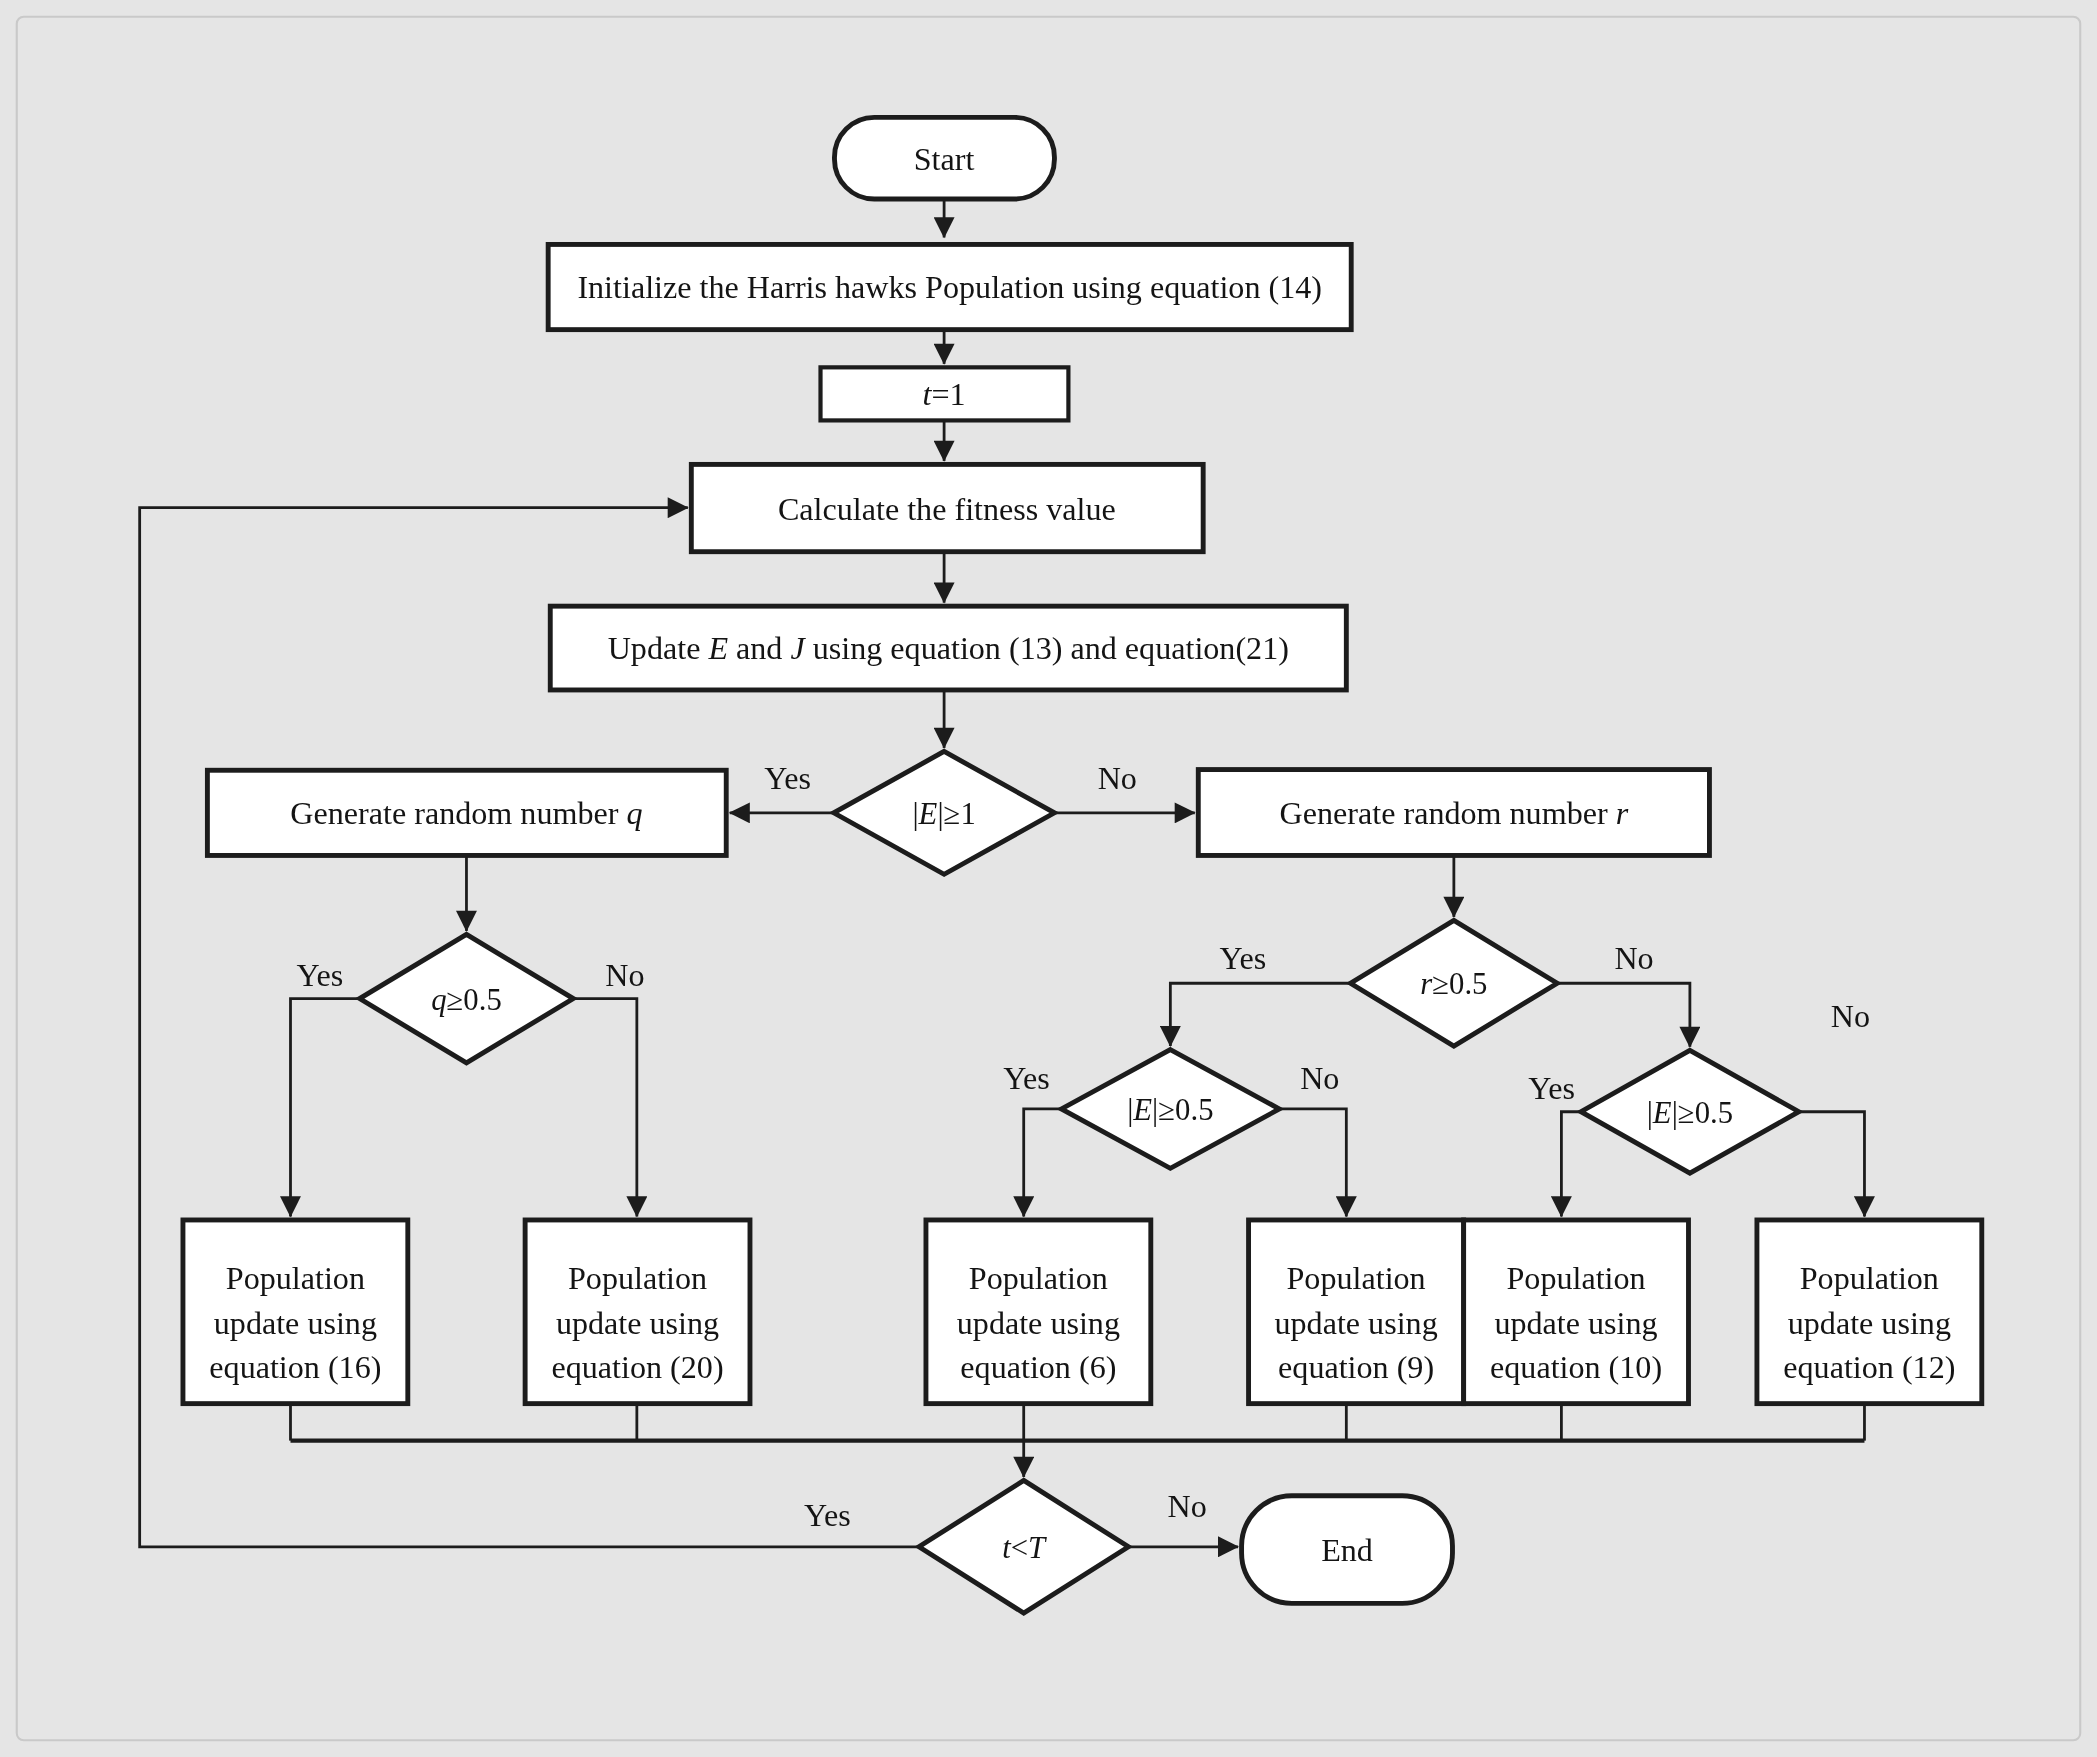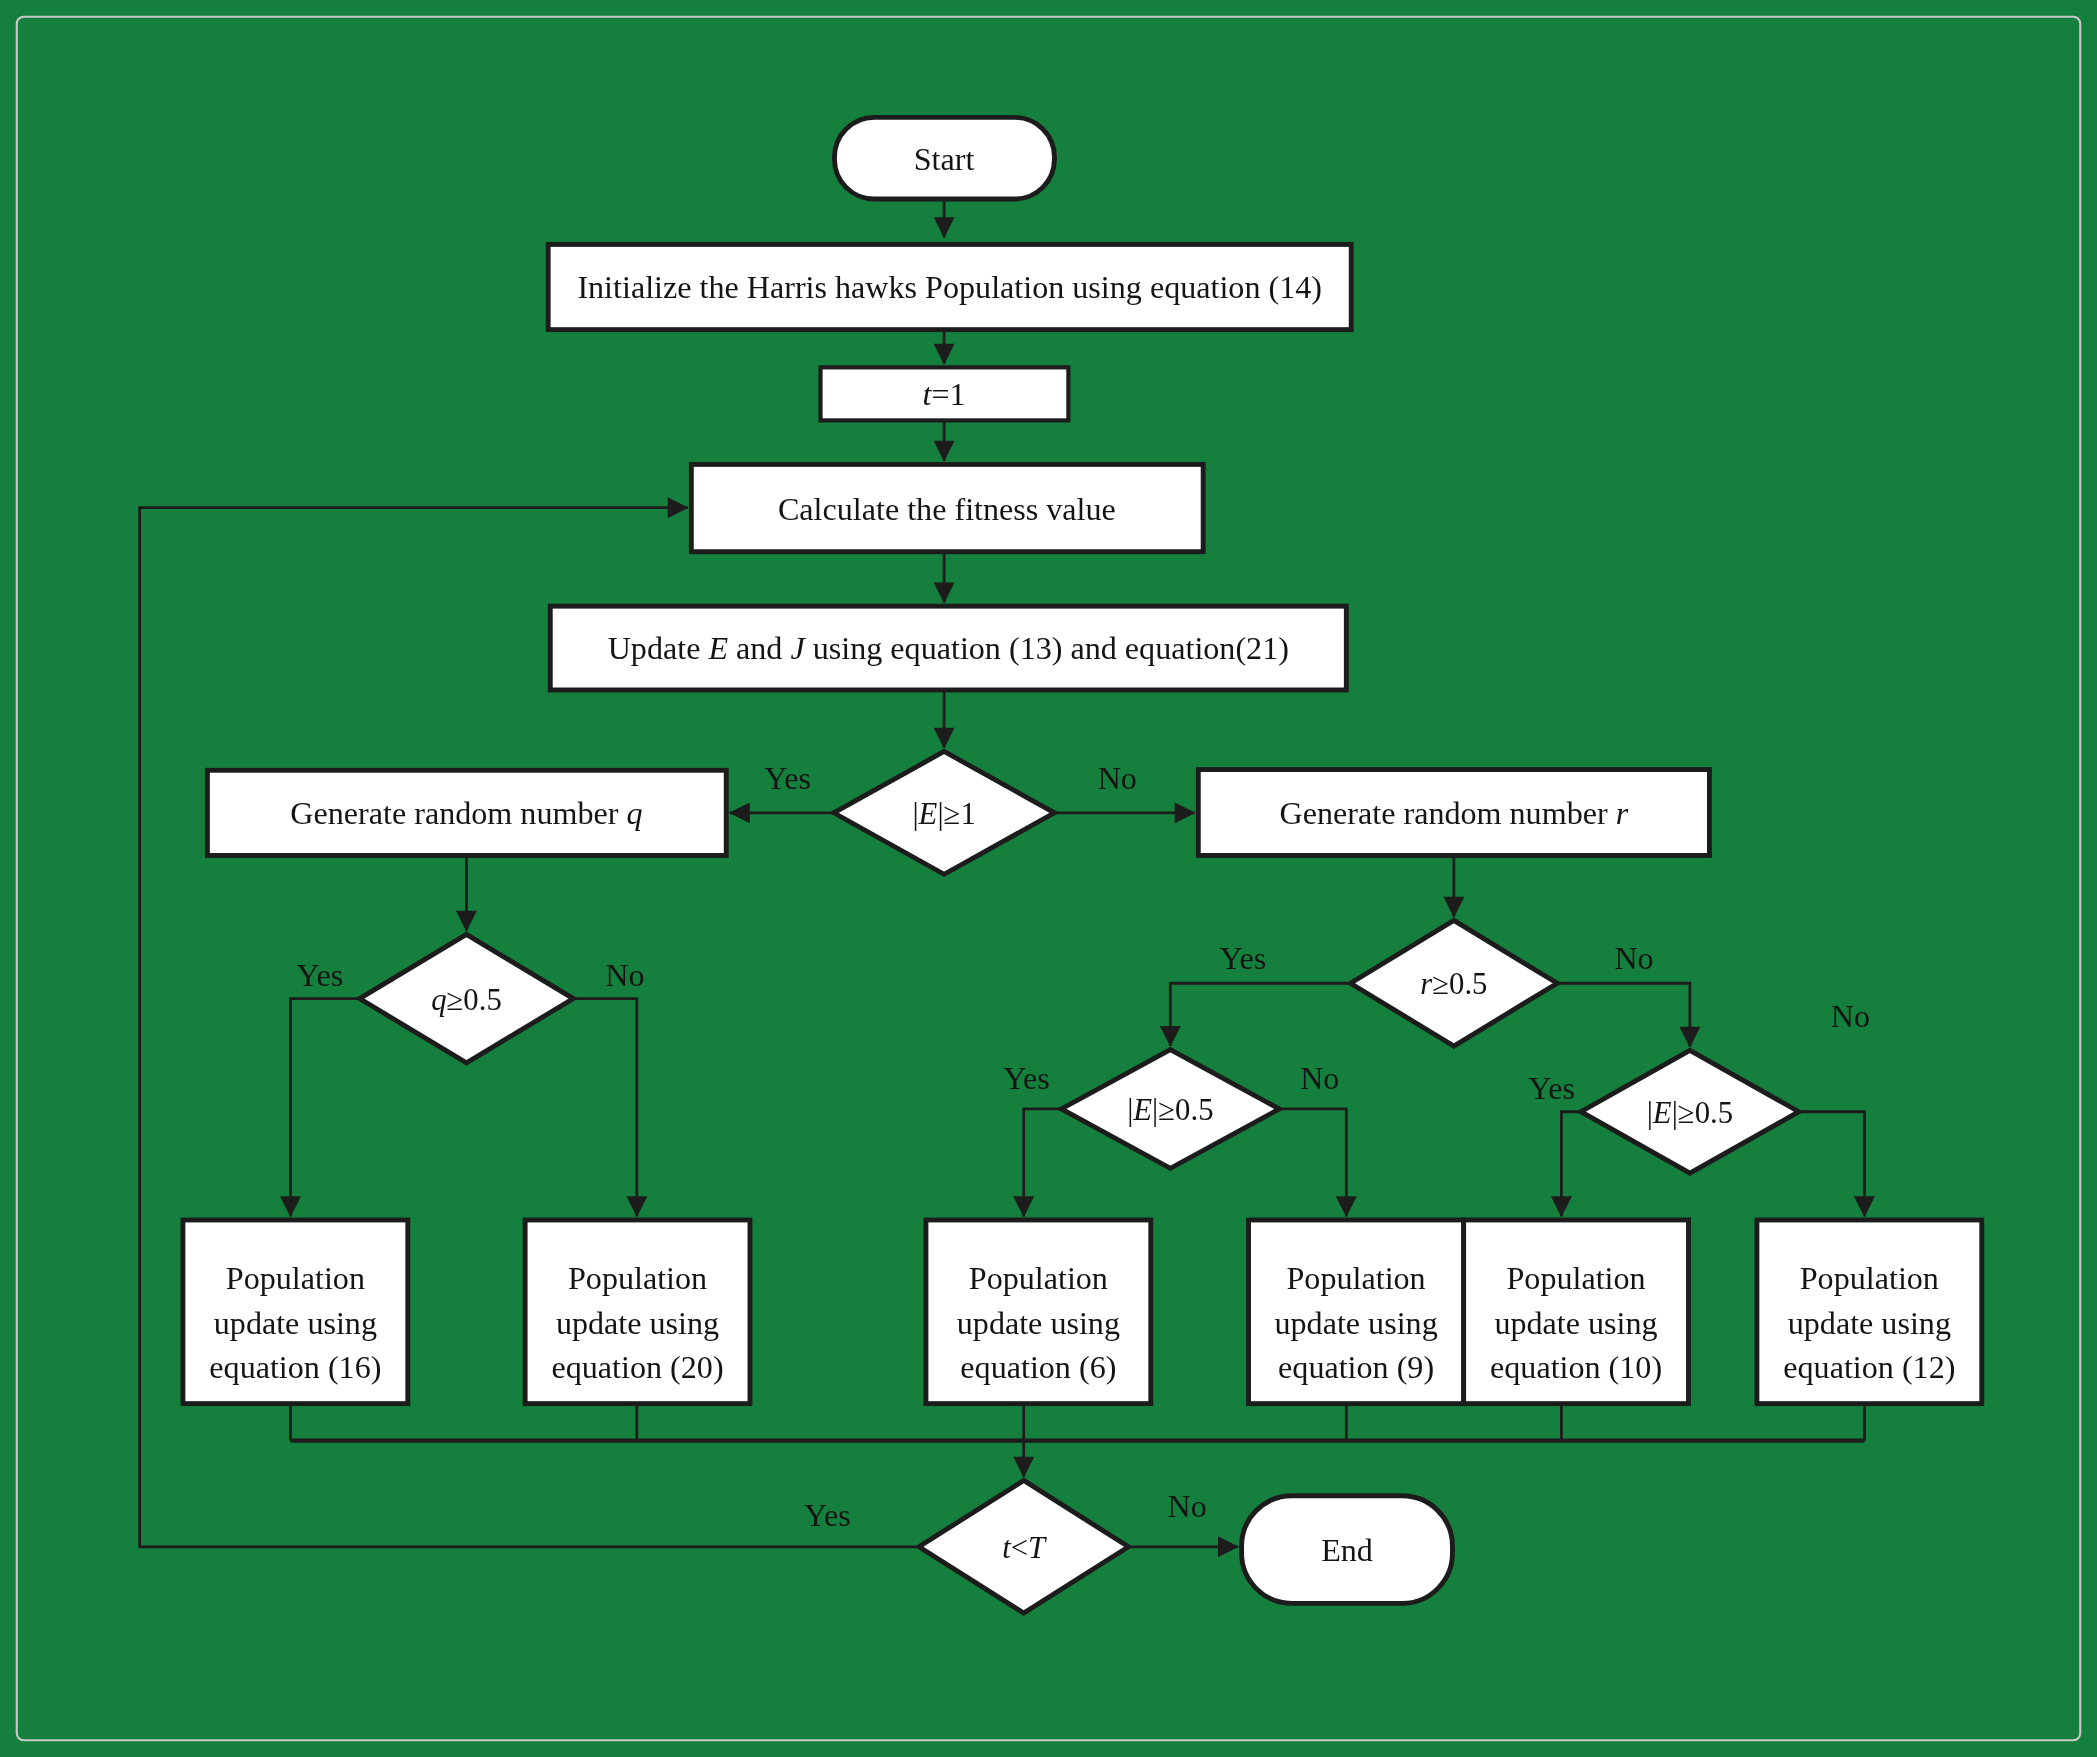--- a/index.html
+++ b/index.html
@@ -1,16 +1,16 @@
 <!DOCTYPE html>
 <html style="font-size:11.2px"><head>
 <meta charset="utf-8">
 <style>
   html,body{margin:0;padding:0;background:#ffffff;}
-  .canvas{position:relative;width:2097px;height:1757px;background:#15803d;overflow:hidden;}
+  .canvas{position:relative;width:2097px;height:1757px;background:#e5e5e5;overflow:hidden;}
   svg{display:block;width:100%;height:100%;}
   .shape{fill:#ffffff;stroke:#1c1c1c;stroke-width:6px;}
   .thick{stroke-width:7px;}
   .conn{fill:none;stroke:#1c1c1c;stroke-width:4px;}
   .arrowhead{fill:#1c1c1c;stroke:none;}
   text{font-family:"Liberation Serif","DejaVu Serif",serif;fill:#141414;}
   .nlabel{font-size:46px;text-anchor:middle;}
   .dlabel{font-size:44px;text-anchor:middle;}
   .elabel{font-size:46px;text-anchor:middle;}
   .it{font-style:italic;}

